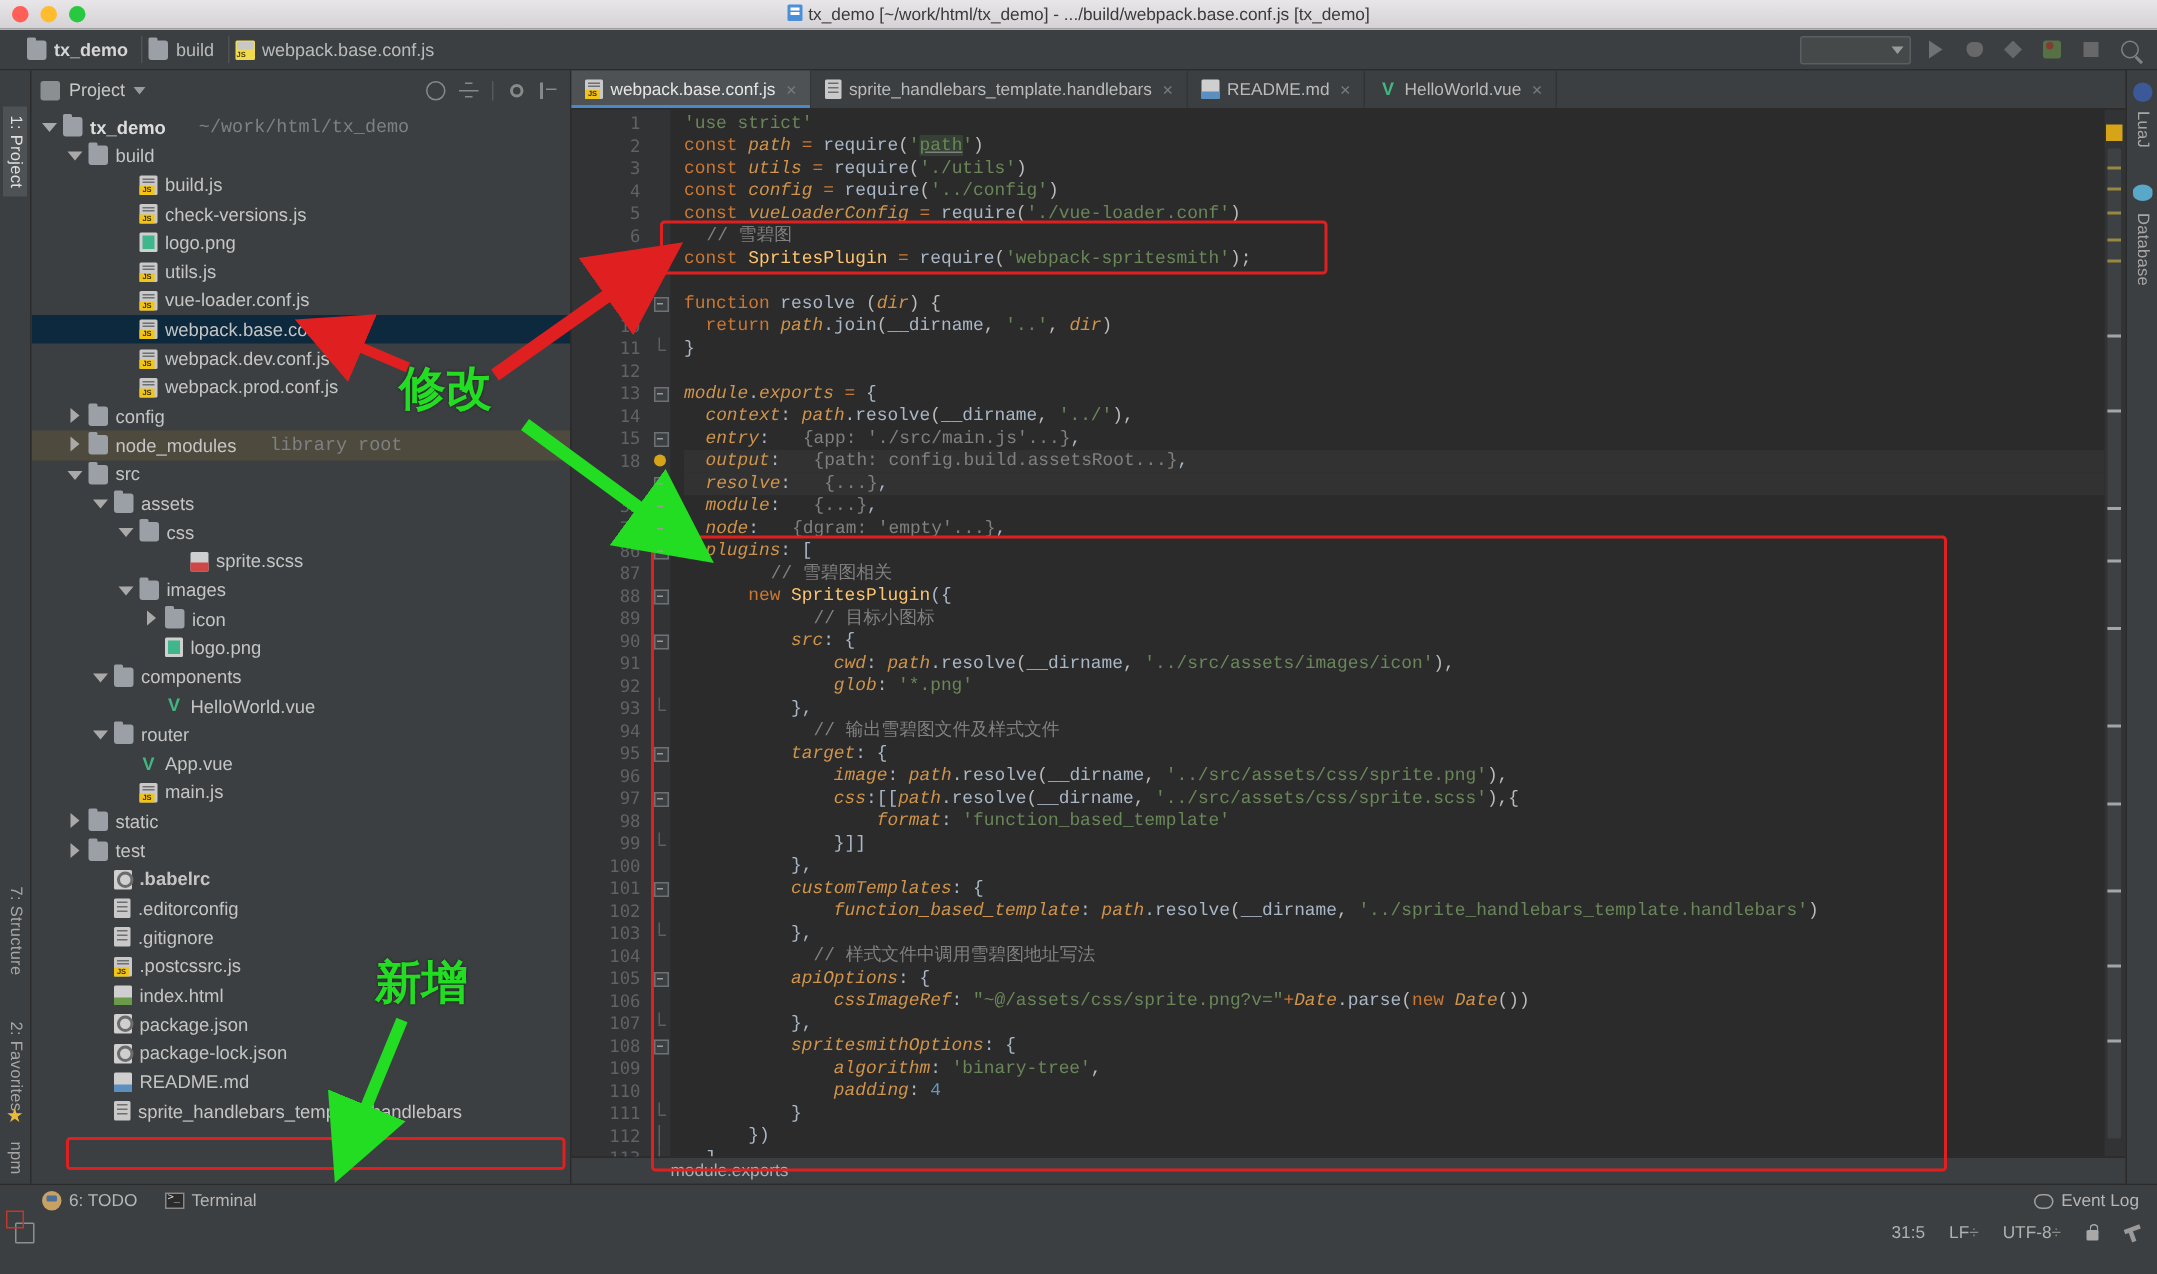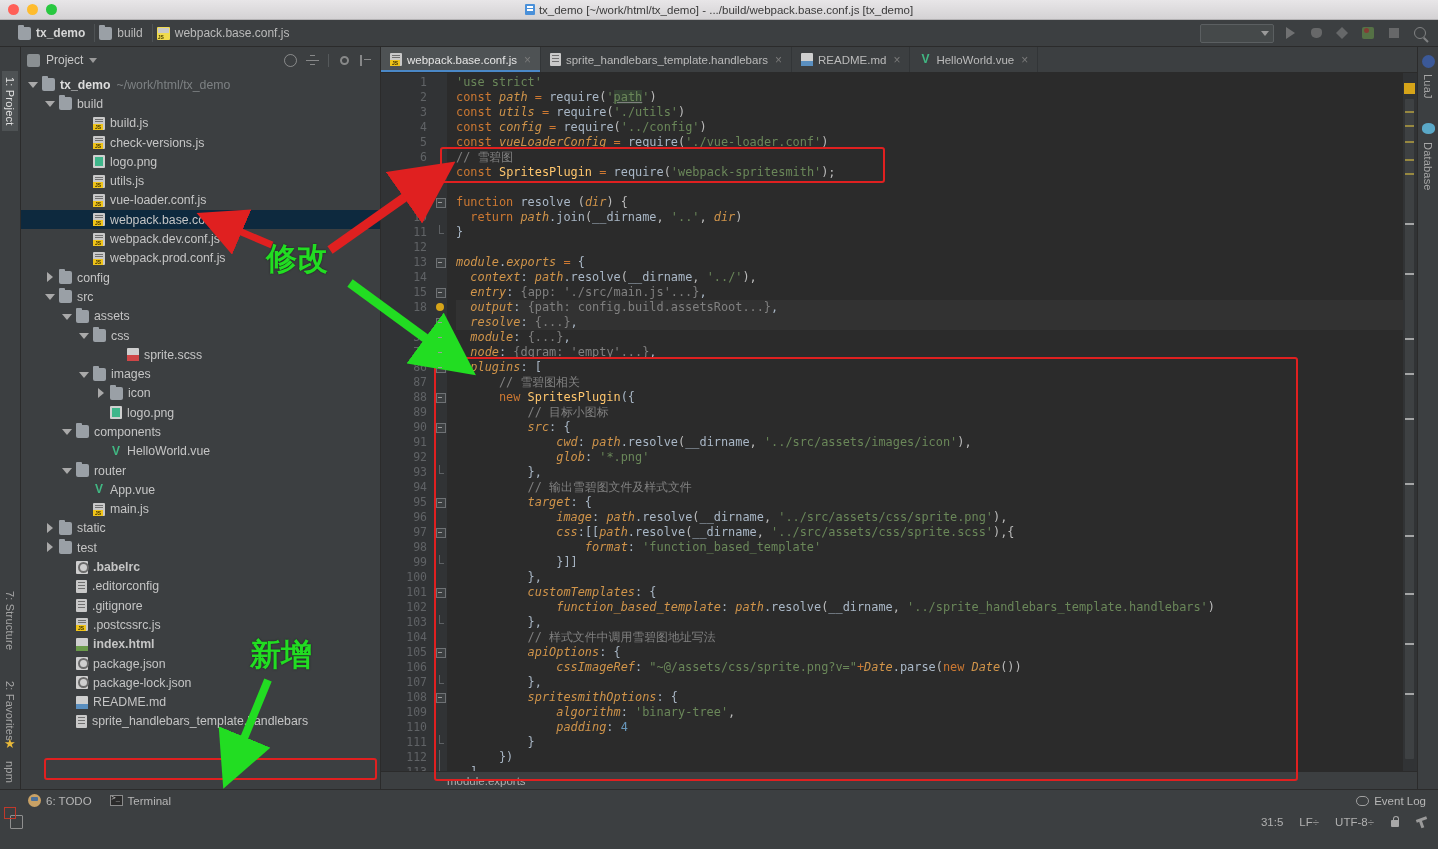--- a/index.html
+++ b/index.html
@@ -89,21 +89,21 @@
   .hic { opacity:.65; }
   .tree { flex:1; overflow:hidden; background:#3c3f41; padding-top:2px; font-size:12.3px; }
   .row { height:19.3px; display:flex; align-items:center; white-space:nowrap; padding-right:4px;}
   .row.sel { background:#0d293e; }
   .row.hl  { background:#4e4a3d; }
   .arrow { width:11px;height:11px;position:relative;flex:0 0 auto; }
   .arrow.open::after{content:"";position:absolute;left:1px;top:3px;border-left:5px solid transparent;border-right:5px solid transparent;border-top:6px solid #a9a9a9;}
   .arrow.closed::after{content:"";position:absolute;left:3px;top:0px;border-top:5px solid transparent;border-bottom:5px solid transparent;border-left:6px solid #a9a9a9;}
   .label { color:#c5c5c5; }
   .label.b { font-weight:bold; color:#dcdcdc; }
-  .sub { color:#7d8183; margin-left:6px; }
+  .sub { color:#7d8183; margin-left:22px;font-family:Liberation Mono, monospace; }
   .i-file { width:11px;height:13px;background:#c9c9c9;border-radius:1px;position:relative; }
   .i-file::before{content:"";position:absolute;left:2px;top:2px;right:2px;height:1px;background:#6f6f6f;box-shadow:0 3px 0 #6f6f6f,0 6px 0 #6f6f6f;}
   .i-jsf { width:12px;height:13px;background:#c9c9c9;border-radius:1px;position:relative;}
   .i-jsf::before{content:"";position:absolute;left:2px;top:2px;right:2px;height:1px;background:#6f6f6f;box-shadow:0 2px 0 #6f6f6f;}
   .i-jsf::after{content:"JS";position:absolute;left:0;bottom:0;width:10px;height:6px;background:#f0c419;color:#3a2f00;font-size:5px;font-weight:bold;line-height:6px;text-align:center;}
   .i-img { width:12px;height:13px;background:#cfcfcf;border-radius:1px;position:relative;}
   .i-img::after{content:"";position:absolute;left:2px;top:2px;width:8px;height:9px;background:#3fb68b;}
   .i-scss { width:12px;height:13px;background:#cfcfcf;border-radius:1px;position:relative;}
   .i-scss::after{content:"";position:absolute;left:0;bottom:0;width:12px;height:6px;background:#cf4647;}
   .i-vue { width:12px;height:13px;position:relative;color:#41b883;font-size:12px;line-height:13px;font-weight:bold;text-align:center;}
@@ -140,28 +140,28 @@
   .fold.box.minus::before{content:"";position:absolute;left:4px;top:7px;width:4px;height:1px;background:#9a9a9a;z-index:2;}
   .fold.bar::after{content:"";position:absolute;left:5px;top:0;width:1px;height:15px;background:#5d6063;}
   .fold.end::after{content:"";position:absolute;left:5px;top:0;width:1px;height:8px;background:#5d6063;}
   .fold.end::before{content:"";position:absolute;left:5px;top:8px;width:5px;height:1px;background:#5d6063;}
   .fold.bulb::after{content:"";position:absolute;left:2px;top:3px;width:8px;height:8px;border-radius:50%;background:#d6a419;border:none;}
 
   .code {
     flex:1; font-family:"DejaVu Sans Mono", monospace; font-size:11.9px;
     padding-top:2px; padding-left:9px; white-space:pre; overflow:hidden; min-width:0;
   }
-  .cl { height:15px; line-height:15px; }
+  .cl { height:15px; line-height:15px;font-family:Liberation Mono, monospace; }
   .cl.curr { background:#323232; }
 
   
   .k   { color:#cc7832; }          
   .str { color:#6a8759; }          
   .num { color:#6897bb; }
-  .cmt { color:#808080; }
+  .cmt { color:#808080;margin-left:15px; }
   .fn  { color:#ffc66d; }
   .key2{ color:#d0944a; font-style:italic; }
   .txt { color:#a9b7c6; }
   .underl { text-decoration: underline; text-decoration-color:#808080; background:#344134;}
 
   
   .markers { width:14px; background:#313335; position:relative; flex:0 0 auto; }
   .mk { position:absolute; left:2px; width:9px; height:2px; }
   .scroll-thumb { position:absolute; left:2px; width:9px; background:#5a5d5f; border-radius:1px;}
   .warn-sq { position:absolute; left:1px; width:11px; height:11px; background:#d6a419; }
@@ -360,20 +360,26 @@
           <div class="row" style="padding-left: 57px;">
             <span class="arrow"></span>
             <span class="i-jsf" style="margin-left: 4px; margin-right: 5px;"></span>
             <span class="label">webpack.prod.conf.js</span>
           </div>
           <div class="row" style="padding-left: 23px;">
             <span class="arrow closed"></span>
             <span class="ic ic-folder" style="margin-left: 4px; margin-right: 5px;"></span>
             <span class="label">config</span>
           </div>
+          <div class="row hl" style="padding-left: 23px;">
+            <span class="arrow closed"></span>
+            <span class="ic ic-folder" style="margin-left: 4px; margin-right: 5px;"></span>
+            <span class="label">node_modules</span>
+            <span class="sub">library root</span>
+          </div>
           <div class="row" style="padding-left: 23px;">
             <span class="arrow open"></span>
             <span class="ic ic-folder" style="margin-left: 4px; margin-right: 5px;"></span>
             <span class="label">src</span>
           </div>
           <div class="row" style="padding-left: 40px;">
             <span class="arrow open"></span>
             <span class="ic ic-folder" style="margin-left: 4px; margin-right: 5px;"></span>
             <span class="label">assets</span>
           </div>
@@ -450,21 +456,21 @@
           <div class="row" style="padding-left: 40px;">
             <span class="arrow"></span>
             <span class="i-file" style="margin-left: 4px; margin-right: 5px;"></span>
             <span class="label">.gitignore</span>
           </div>
           <div class="row" style="padding-left: 40px;">
             <span class="arrow"></span>
             <span class="i-jsf" style="margin-left: 4px; margin-right: 5px;"></span>
             <span class="label">.postcssrc.js</span>
           </div>
-          <div class="row" style="padding-left: 40px; font-weight: bold;">
+          <div class="row" style="padding-left: 40px;">
             <span class="arrow"></span>
             <span class="i-html" style="margin-left: 4px; margin-right: 5px;"></span>
             <span class="label">index.html</span>
           </div>
           <div class="row" style="padding-left: 40px;">
             <span class="arrow"></span>
             <span class="i-json" style="margin-left: 4px; margin-right: 5px;"></span>
             <span class="label">package.json</span>
           </div>
           <div class="row" style="padding-left: 40px;">

